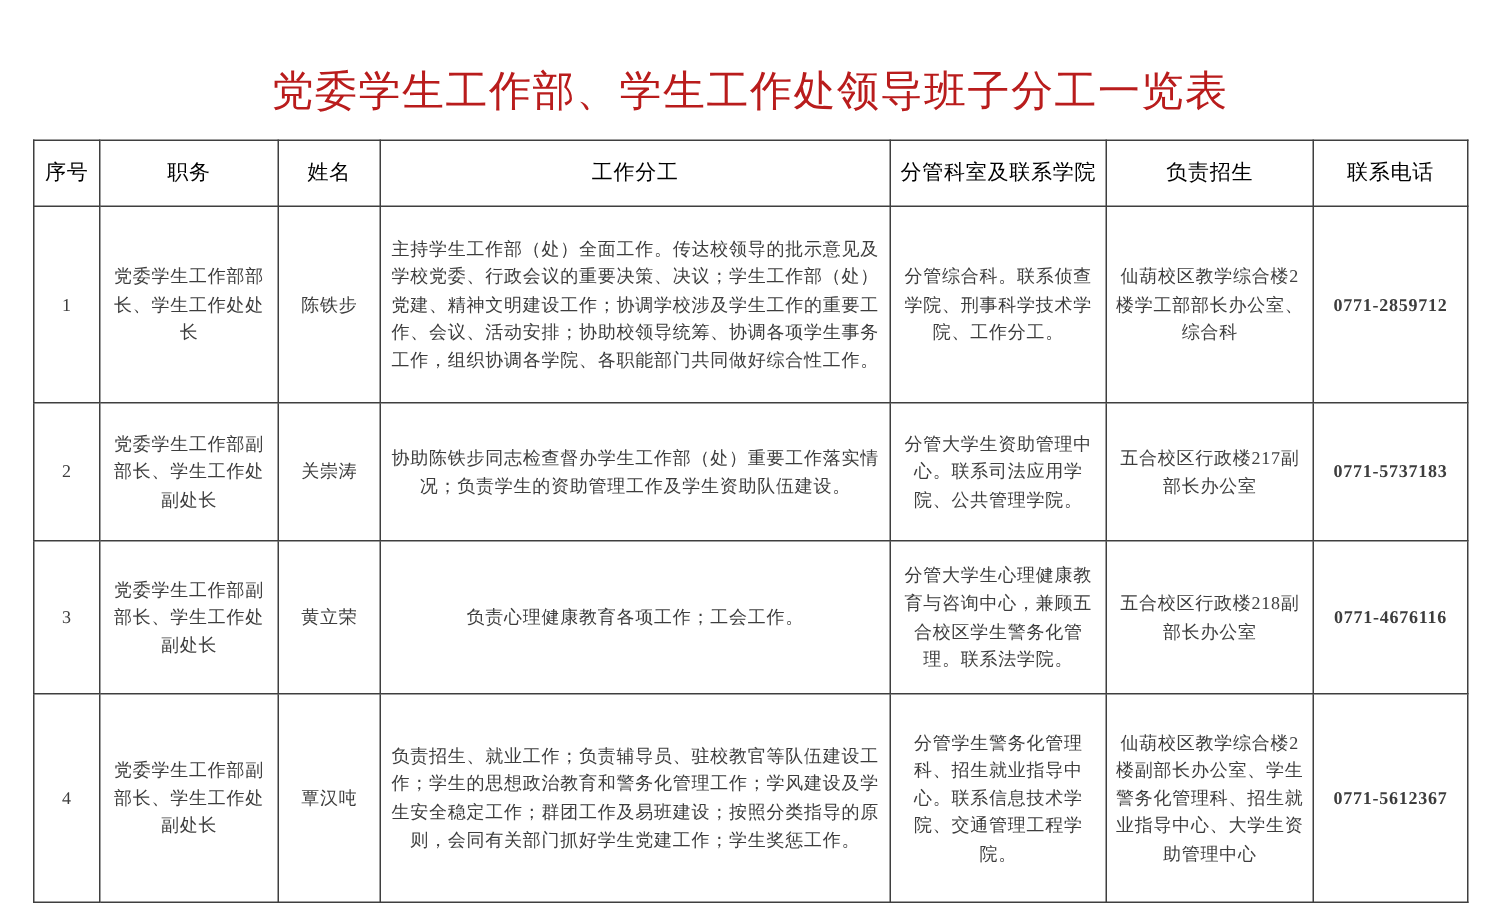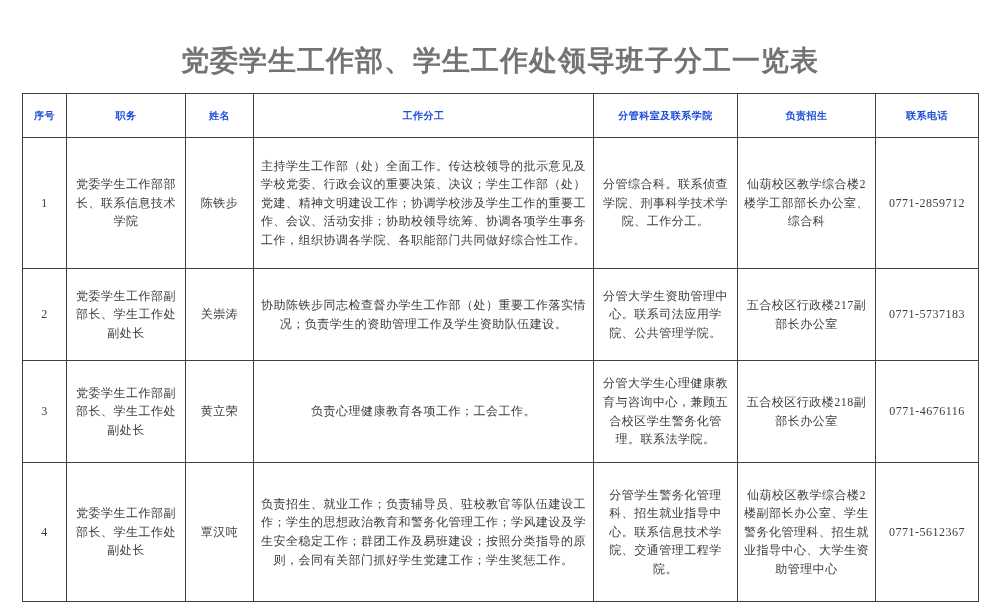--- a/index.html
+++ b/index.html
@@ -9,22 +9,22 @@
     font-family: "Liberation Serif", "DejaVu Serif", serif;
     color: #3d3d3d;
     overflow: hidden;
   }
   .page { width: 1000px; height: 612px; position: relative; }
   .doc-title {
     position: absolute;
     top: 42px; left: 0; width: 1000px;
     text-align: center;
     font-size: 28px;
-    font-weight: bold;
-    color: #737373;
+    font-weight: normal;
+    color: #b91c1c;
     letter-spacing: 1px;
     font-family: "Liberation Serif", "DejaVu Serif", serif;
   }
   table.assignments {
     position: absolute;
     top: 93px; left: 22px;
     width: 956px;
     border-collapse: collapse;
     table-layout: fixed;
   }
@@ -39,42 +39,43 @@
     border: 1px solid #3f3f3f;
     vertical-align: middle;
     text-align: center;
     font-size: 12px;
     line-height: 1.55;
     letter-spacing: 0.5px;
     padding: 2px 5px;
     word-break: break-all;
   }
   table.assignments th {
-    font-weight: bold;
-    color: #1d4ed8;
-    font-size: 10px;
+    font-weight: normal;
+    color: #000000;
+    font-size: 14px;
     letter-spacing: 0.5px;
   }
   tr.hdr     { height: 44px; }
   tr.row-1   { height: 131px; }
   tr.row-2   { height: 92px; }
   tr.row-3   { height: 102px; }
   tr.row-4   { height: 139px; }
   td.cell-duty {
     text-align: justify;
     text-align-last: center;
     padding: 2px 7px;
   }
   td.cell-dept, td.cell-office {
     padding: 2px 8px;
   }
   td.cell-phone {
     letter-spacing: 0px;
     font-size: 14.5px;
     font-family: "Liberation Serif", "DejaVu Serif", serif;
+    font-weight: bold;
   }
 </style>
 </head>
 <body>
 
 <div class="page">
 
   <div class="doc-title">党委学生工作部、学生工作处领导班子分工一览表</div>
 
   <table class="assignments">
@@ -94,21 +95,21 @@
         <th>姓名</th>
         <th>工作分工</th>
         <th>分管科室及联系学院</th>
         <th>负责招生</th>
         <th>联系电话</th>
       </tr>
     </thead>
     <tbody>
       <tr class="row-1">
         <td class="cell-no">1</td>
-        <td class="cell-position">党委学生工作部部长、联系信息技术学院</td>
+        <td class="cell-position">党委学生工作部部长、学生工作处处长</td>
         <td class="cell-name">陈铁步</td>
         <td class="cell-duty">主持学生工作部（处）全面工作。传达校领导的批示意见及学校党委、行政会议的重要决策、决议；学生工作部（处）党建、精神文明建设工作；协调学校涉及学生工作的重要工作、会议、活动安排；协助校领导统筹、协调各项学生事务工作，组织协调各学院、各职能部门共同做好综合性工作。</td>
         <td class="cell-dept">分管综合科。联系侦查学院、刑事科学技术学院、工作分工。</td>
         <td class="cell-office">仙葫校区教学综合楼2楼学工部部长办公室、综合科</td>
         <td class="cell-phone">0771-2859712</td>
       </tr>
       <tr class="row-2">
         <td class="cell-no">2</td>
         <td class="cell-position">党委学生工作部副部长、学生工作处副处长</td>
         <td class="cell-name">关崇涛</td>

